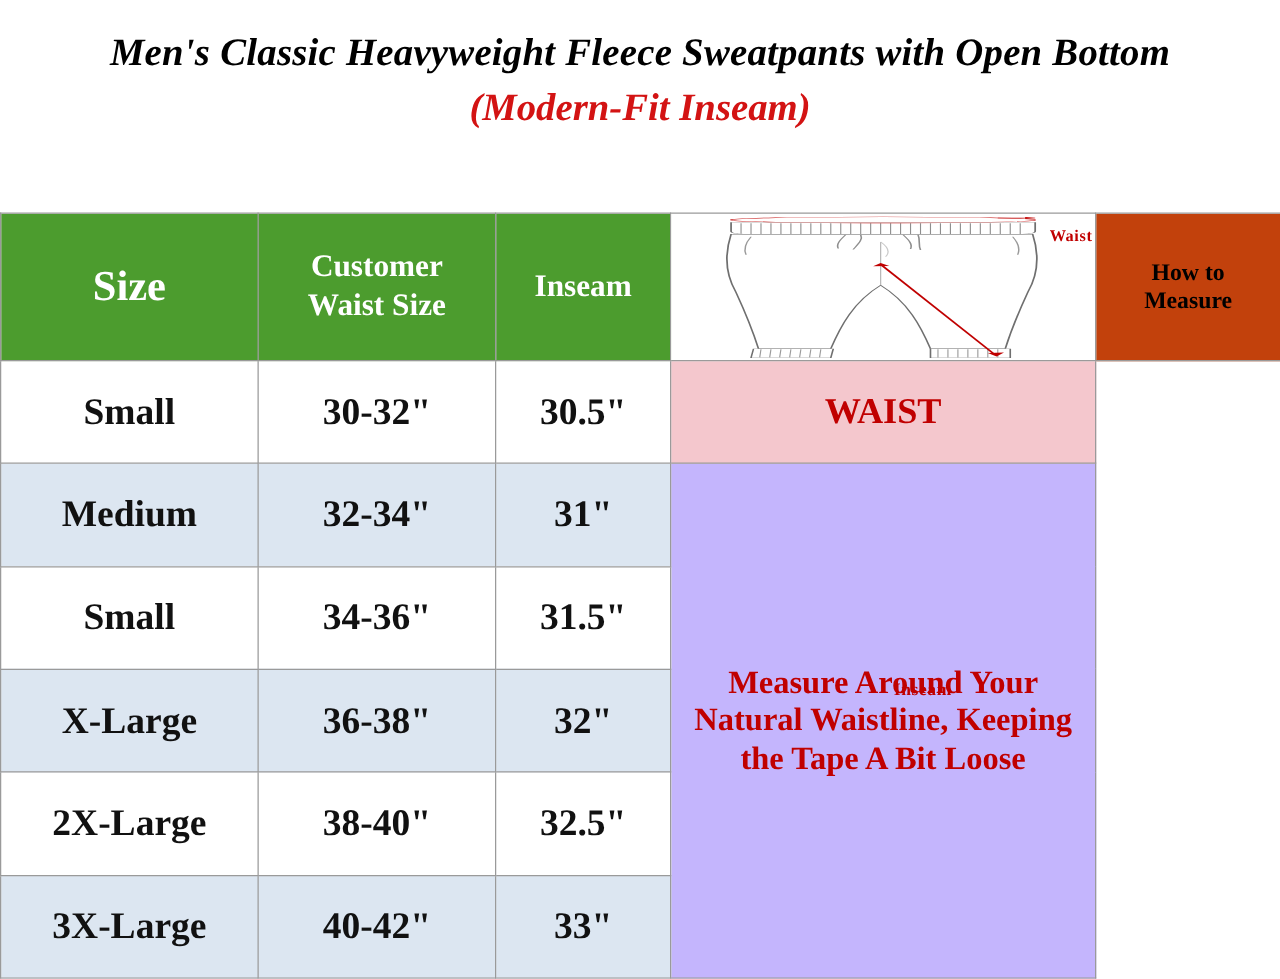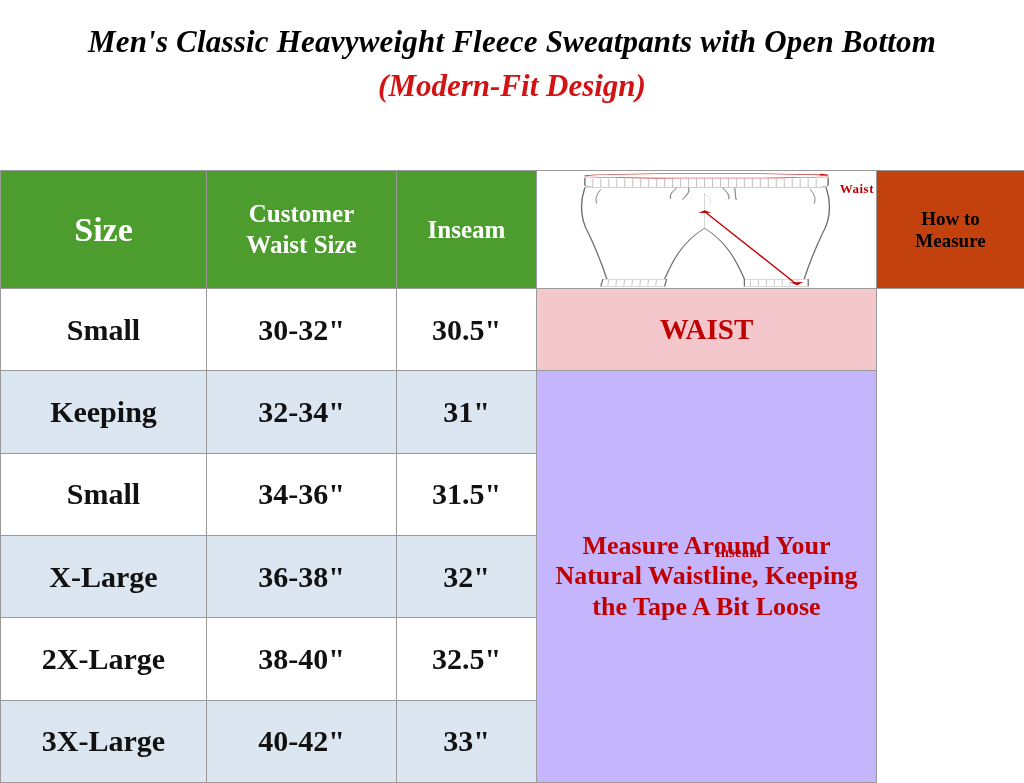--- a/index.html
+++ b/index.html
@@ -146,21 +146,21 @@
     letter-spacing: 0.5px;
   }
 </style>
 </head>
 <body>
 
 <div class="page">
 
   <div class="title-block">
     <div class="title-line">Men's Classic Heavyweight Fleece Sweatpants with Open Bottom</div>
-    <div class="title-sub">(Modern-Fit Design)</div>
+    <div class="title-sub">(Modern-Fit Inseam)</div>
   </div>
 
   <table class="chart-table">
     <colgroup>
       <col class="c-size">
       <col class="c-waist">
       <col class="c-inseam">
       <col class="c-img">
       <col class="c-how">
     </colgroup>
@@ -263,21 +263,21 @@
     </thead>
 
     <tbody>
       <tr class="row-white">
         <td class="cell-size">Small</td>
         <td class="cell-waist">30-32"</td>
         <td class="cell-inseam">30.5"</td>
         <td class="cell-how-waist">WAIST</td>
       </tr>
       <tr class="row-blue">
-        <td class="cell-size">Keeping</td>
+        <td class="cell-size">Medium</td>
         <td class="cell-waist">32-34"</td>
         <td class="cell-inseam">31"</td>
         <td class="cell-how-text" rowspan="5">Measure Around Your Natural Waistline, Keeping the Tape A Bit Loose</td>
       </tr>
       <tr class="row-white">
         <td class="cell-size">Small</td>
         <td class="cell-waist">34-36"</td>
         <td class="cell-inseam">31.5"</td>
       </tr>
       <tr class="row-blue">

